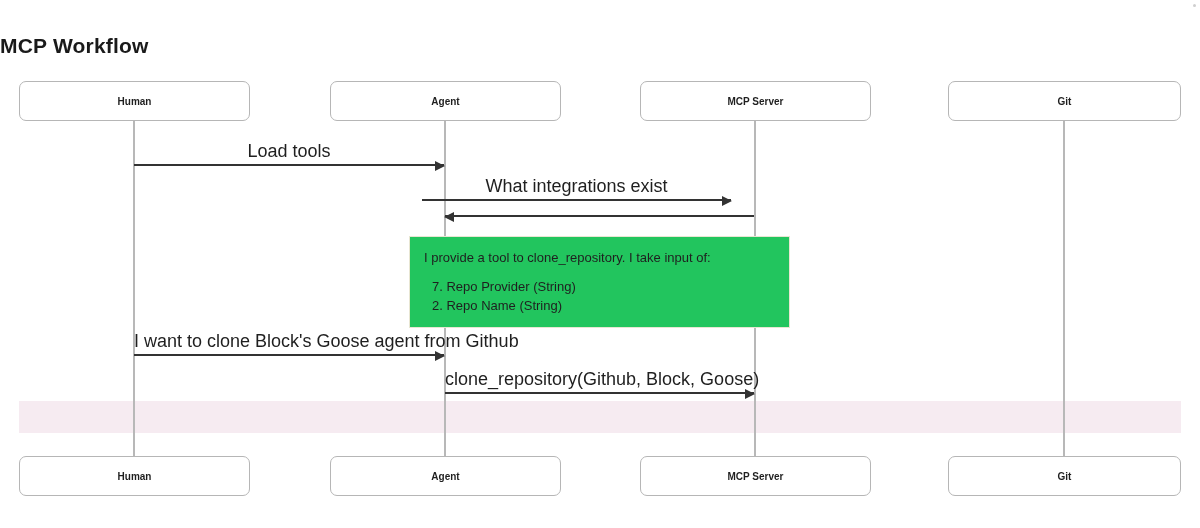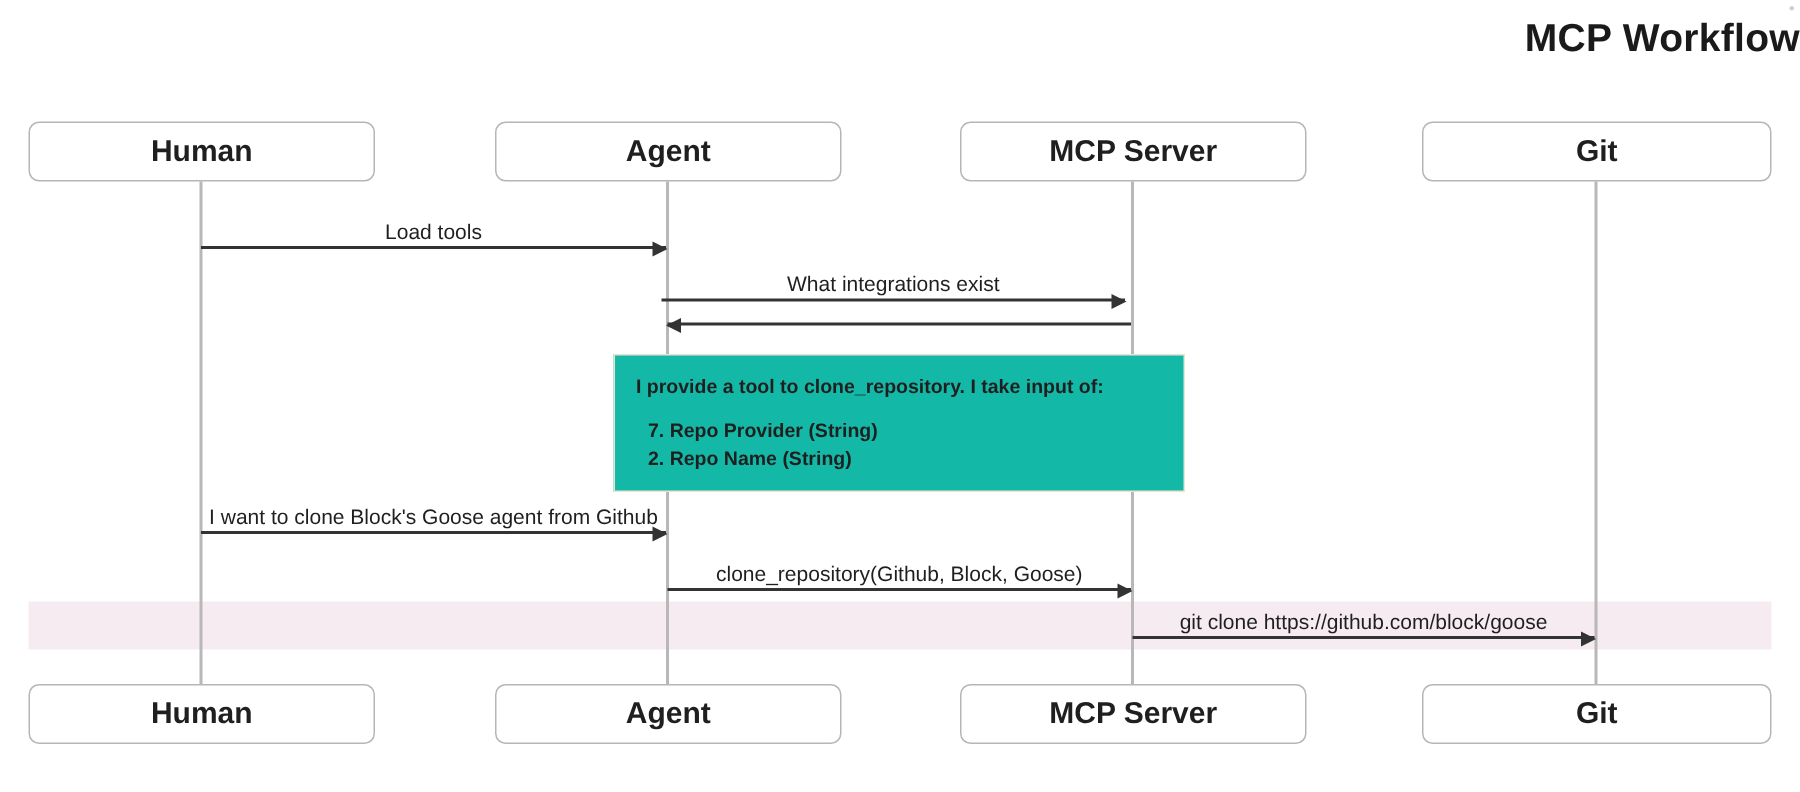--- a/index.html
+++ b/index.html
@@ -16,61 +16,60 @@
   }
   #diagram-root {
     position: absolute;
     left: 0; top: 0;
     width: 1200px;
     height: 528px;
   }
   .diagram-title {
     position: absolute;
     left: 0;
-    top: 10px;
+    top: 34px;
     width: 1200px;
-    text-align: right;
-    font-size: 26px;
+    text-align: left;
+    font-size: 21px;
     font-weight: bold;
     color: #1a1a1a;
     letter-spacing: 0.2px;
   }
   .participant-box {
     position: absolute;
     box-sizing: border-box;
     height: 40px;
     background: #ffffff;
     border: 1.6px solid #b6b6b6;
     border-radius: 7px;
     display: flex;
     align-items: center;
     justify-content: center;
-    font-size: 20px;
+    font-size: 10px;
     font-weight: bold;
     color: #1f1f1f;
   }
   .lifeline {
     position: absolute;
     width: 2px;
     background: #b8b8b8;
   }
   .highlight-band {
     position: absolute;
     background: #f6ebf1;
   }
   .note-box {
     position: absolute;
     box-sizing: border-box;
-    background: #14b8a6;
+    background: #22c55e;
     border: 1.2px solid #e8e6d2;
     padding: 12px 12px 12px 14px;
     font-size: 13px;
     color: #1f1f1f;
     line-height: 1.38;
-    font-weight: bold;
   }
   .note-line-main {
     margin: 0 0 11px 0;
   }
   .note-list {
     margin: 0;
     padding: 0;
     list-style: none;
   }
   .note-list li {
@@ -88,21 +87,21 @@
     height: 2px;
     background: #333333;
     width: 100%;
   }
   .msg-label {
     position: absolute;
     left: 0;
     bottom: 4px;
     width: 100%;
     text-align: center;
-    font-size: 14px;
+    font-size: 18px;
     color: #1f1f1f;
     white-space: nowrap;
   }
   .arrowhead {
     position: absolute;
     bottom: -4.5px;
     width: 0;
     height: 0;
     border-top: 5.5px solid transparent;
     border-bottom: 5.5px solid transparent;
@@ -153,21 +152,21 @@
   <div class="participant-box" style="left:948px; top:81px; width:233px;">
     <span>Git</span>
   </div>
 
   <div class="msg" style="left:134px; top:142px; width:310px;">
     <div class="msg-label">Load tools</div>
     <div class="msg-line"></div>
     <div class="arrowhead right"></div>
   </div>
 
-  <div class="msg" style="left:441px; top:177px; width:309px;text-decoration:underline;">
+  <div class="msg" style="left:422px; top:177px; width:309px;text-decoration:underline;">
     <div class="msg-label">What integrations exist</div>
     <div class="msg-line"></div>
     <div class="arrowhead right"></div>
   </div>
 
   <div class="msg" style="left:445px; top:193px; width:309px;">
     <div class="msg-label"></div>
     <div class="msg-line"></div>
     <div class="arrowhead left"></div>
   </div>
@@ -185,25 +184,20 @@
     <div class="msg-line"></div>
     <div class="arrowhead right"></div>
   </div>
 
   <div class="msg" style="left:445px; top:370px; width:309px;">
     <div class="msg-label">clone_repository(Github, Block, Goose)</div>
     <div class="msg-line"></div>
     <div class="arrowhead right"></div>
   </div>
 
-  <div class="msg" style="left:755px; top:402px; width:308px;">
-    <div class="msg-label">git clone https://github.com/block/goose</div>
-    <div class="msg-line"></div>
-    <div class="arrowhead right"></div>
-  </div>
 
   <div class="participant-box" style="left:19px; top:456px; width:231px;">
     <span>Human</span>
   </div>
   <div class="participant-box" style="left:330px; top:456px; width:231px;">
     <span>Agent</span>
   </div>
   <div class="participant-box" style="left:640px; top:456px; width:231px;">
     <span>MCP Server</span>
   </div>

